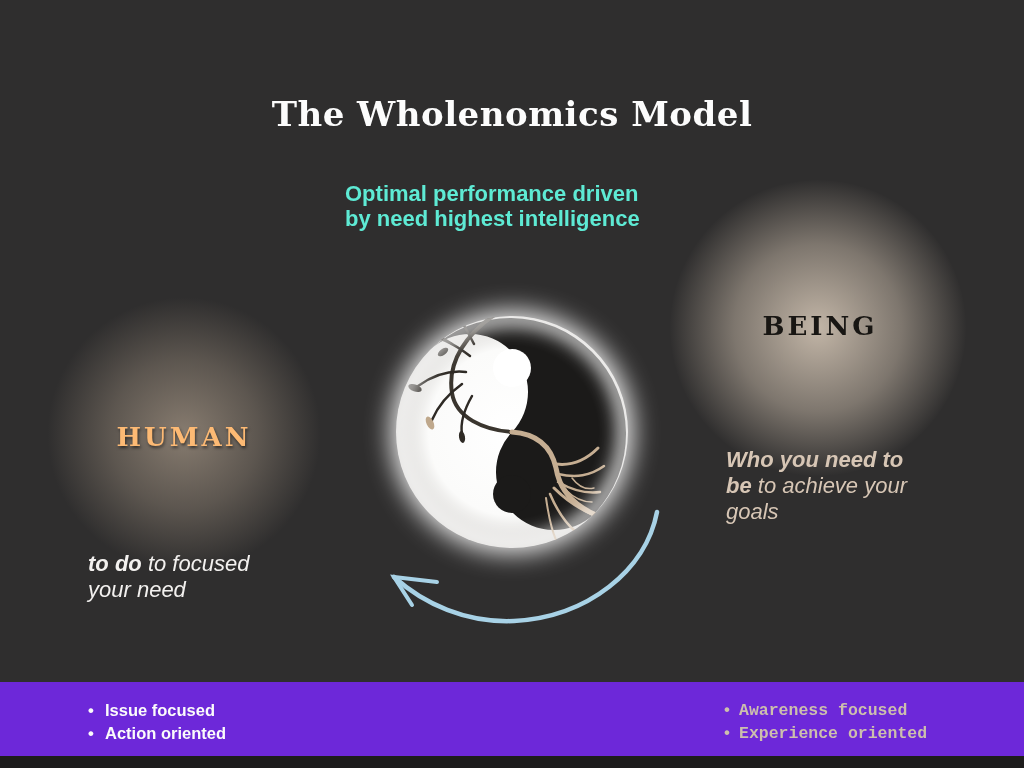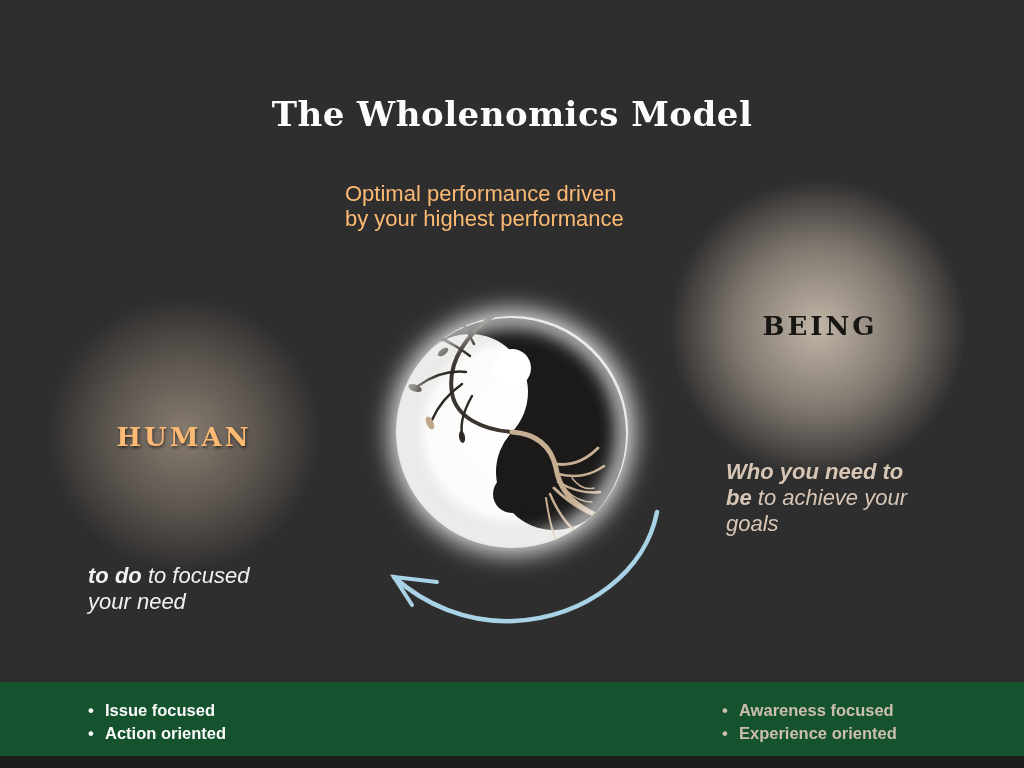--- a/index.html
+++ b/index.html
@@ -18,61 +18,61 @@
     left:670px;top:180px;width:296px;height:296px;
     background:radial-gradient(circle,rgba(197,184,169,0.98) 0%,rgba(178,166,152,0.6) 40%,rgba(47,46,46,0) 71%);
   }
   .title{
     position:absolute;left:0;top:94px;width:1024px;text-align:center;
     font-family:"DejaVu Serif","Liberation Serif",serif;
     font-weight:bold;font-size:34px;color:#fcfcfc;letter-spacing:0.5px;
   }
   .subtitle{
     position:absolute;left:345px;top:181px;
-    font-weight:normal;font-size:22px;line-height:25px;color:#fdba74;
+    font-weight:bold;font-size:22px;line-height:25px;color:#5eead4;
   }
   .side-label{
     position:absolute;transform:translate(-50%,-50%);
     font-family:"DejaVu Serif","Liberation Serif",serif;
     font-weight:bold;font-size:26px;letter-spacing:3px;white-space:nowrap;
   }
   .label-human{left:184px;top:437px;color:#fdba74;text-shadow:1px 2px 3px rgba(0,0,0,0.55);}
   .label-being{left:820px;top:326px;color:#181613;}
   .note{
-    position:absolute;font-style:italic;font-size:22px;line-height:26px;margin-top:12px;
+    position:absolute;font-style:italic;font-size:22px;line-height:26px;
   }
   .note .b{font-weight:bold;}
   .note-human{left:88px;top:551px;width:210px;color:#f3f1ef;}
   .note-being{left:726px;top:447px;width:220px;color:#d7c6b5;}
   .art{position:absolute;left:0;top:0;pointer-events:none;}
   .footer{
     position:absolute;left:0;top:682px;width:1024px;height:86px;
-    background:#14532d;
+    background:#6d28d9;
   }
   .footer ul{margin:17px 0 0 0;padding:0;list-style:none;}
   .footer li{
     font-weight:bold;font-size:16.5px;line-height:23px;white-space:nowrap;
   }
   .footer li::before{content:"\2022";display:inline-block;width:17px;}
   .footer-left{position:absolute;left:88px;top:0;color:#fbfbfb;}
-  .footer-right{position:absolute;left:722px;top:0;color:#cdbfad;}
+  .footer-right{position:absolute;left:722px;top:0;color:#cdbfad;font-family:Liberation Mono, monospace;}
 </style>
 </head>
 <body>
 
 <div class="slide">
 
   <div class="glow glow-human"></div>
   <div class="glow glow-being"></div>
 
   <div class="title">The Wholenomics Model</div>
 
   <div class="subtitle">
     <div>Optimal performance driven</div>
-    <div>by your highest performance</div>
+    <div>by need highest intelligence</div>
   </div>
 
   <svg class="art" width="1024" height="768" viewBox="0 0 1024 768">
     <defs>
       <filter id="blurBig" x="-50%" y="-50%" width="200%" height="200%">
         <feGaussianBlur stdDeviation="13"></feGaussianBlur>
       </filter>
       <filter id="blurRim" x="-50%" y="-50%" width="200%" height="200%">
         <feGaussianBlur stdDeviation="9"></feGaussianBlur>
       </filter>

